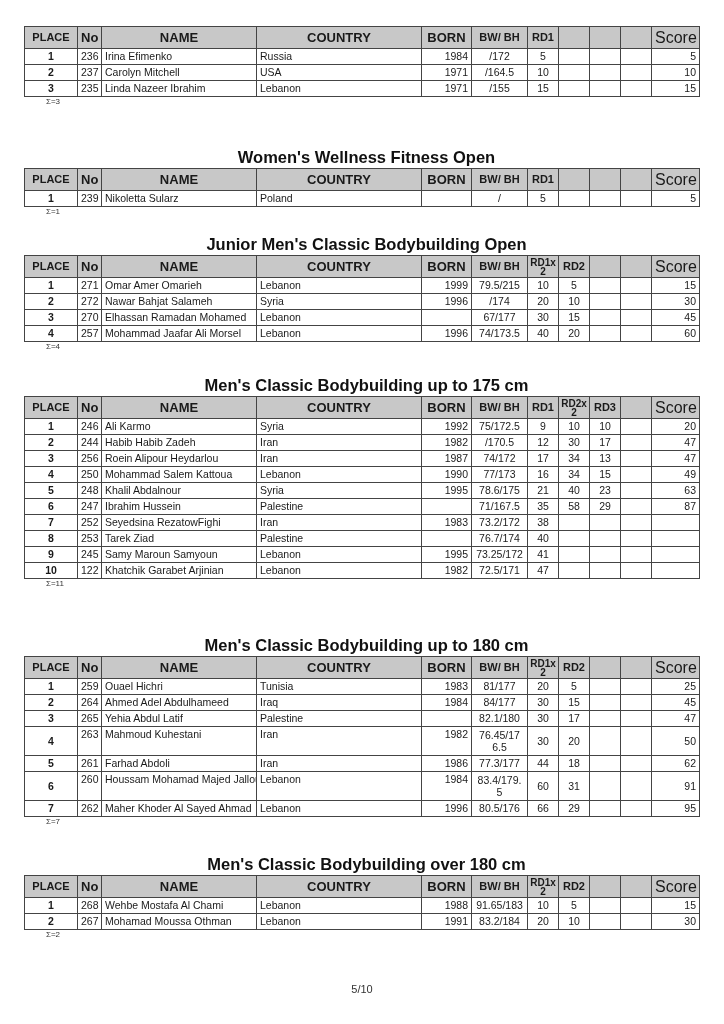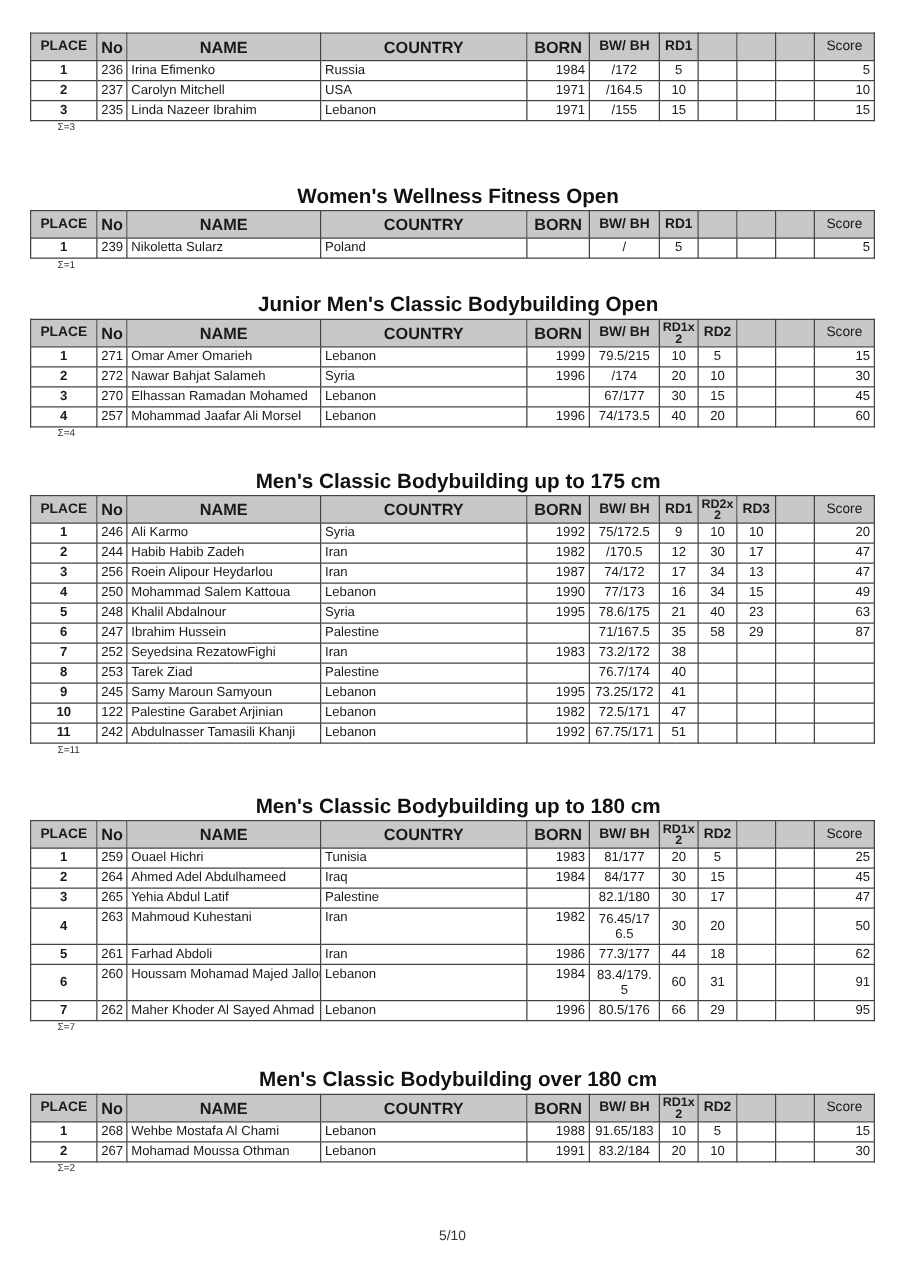--- a/index.html
+++ b/index.html
@@ -9,21 +9,21 @@
   .section-title { text-align: center; font-weight: bold; font-size: 16.5px; color: #111;
                    height: 22px; line-height: 22px; margin-left: 10px; }
   table.results { border-collapse: collapse; width: 675px; table-layout: fixed;
                   border: 1.5px solid #333; padding-left: 20px; }
   table.results th, table.results td { border: 1px solid #444; padding: 0 3px; overflow: hidden;
                   white-space: nowrap; font-size: 10.5px; }
   table.results th { background: #c8c8c8; font-weight: bold; height: 21px; font-size: 11px;
                      text-align: center; line-height: 11px; }
   table.results th.big { font-size: 13px; }
   table.results th.rdx { font-size: 10px; line-height: 9px; white-space: normal; padding: 0 1px; }
-  table.results th.score { font-weight: normal; font-size: 11px; }
+  table.results th.score { font-weight: normal; font-size: 16px; }
   table.results td { height: 15px; line-height: 15px; }
   td.place { text-align: center; font-weight: bold; font-size: 11px; }
   td.no { font-size: 9px; text-align: left; padding-left: 2px; }
   td.name, td.country { text-align: left; }
   td.born { text-align: right; padding-right: 8px; }
   td.bwbh, td.rd { text-align: center; }
   td.score { text-align: right; padding-right: 12px; }
   td.wrap { white-space: normal; line-height: 12px; vertical-align: top; }
   tr.tall td { height: 28px; }
   .sigma { font-size: 8px; color: #333; margin-left: 22px; height: 10px; line-height: 10px; }
@@ -389,38 +389,25 @@
             <td class="bwbh">73.25/172</td>
             <td class="rd">41</td>
             <td class="rd"></td>
             <td class="rd"></td>
             <td class="rd"></td>
             <td class="score"></td>
           </tr>
           <tr>
             <td class="place">10</td>
             <td class="no">122</td>
-            <td class="name">Palestine Garabet Arjinian</td>
+            <td class="name">Khatchik Garabet Arjinian</td>
             <td class="country">Lebanon</td>
             <td class="born">1982</td>
             <td class="bwbh">72.5/171</td>
             <td class="rd">47</td>
-            <td class="rd"></td>
-            <td class="rd"></td>
-            <td class="rd"></td>
-            <td class="score"></td>
-          </tr>
-          <tr>
-            <td class="place">11</td>
-            <td class="no">242</td>
-            <td class="name">Abdulnasser Tamasili Khanji</td>
-            <td class="country">Lebanon</td>
-            <td class="born">1992</td>
-            <td class="bwbh">67.75/171</td>
-            <td class="rd">51</td>
             <td class="rd"></td>
             <td class="rd"></td>
             <td class="rd"></td>
             <td class="score"></td>
           </tr>
         </tbody>
       </table>
       <div class="sigma">Σ=11</div>
     </div>
     <div class="section" style="top: 634px;">

